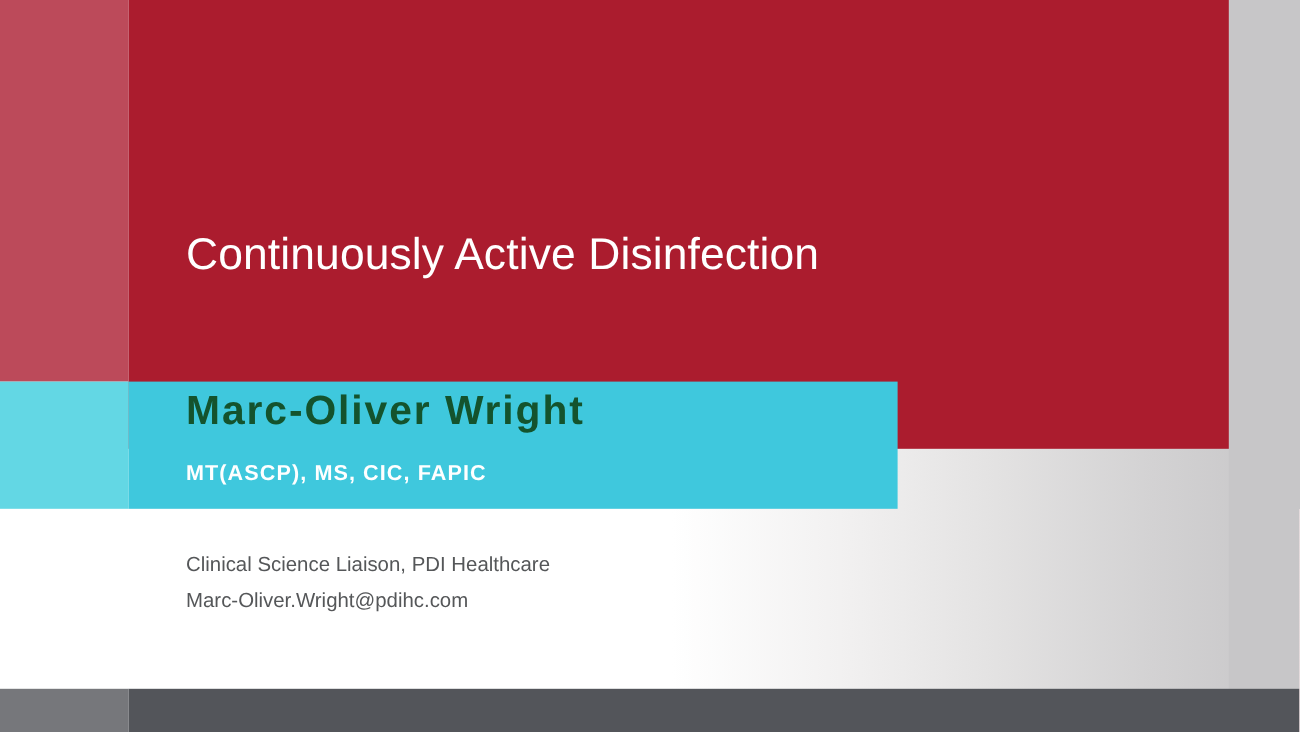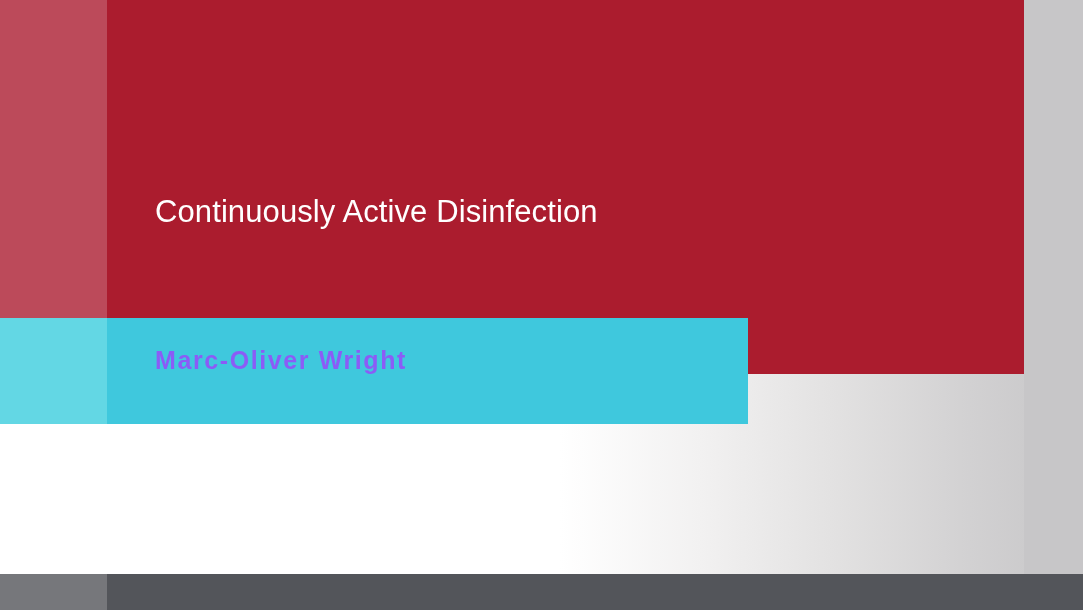--- a/index.html
+++ b/index.html
@@ -103,33 +103,33 @@
     background: #76777b;
   }
 
   
   .title {
     position: absolute;
     left: 155px;
     top: 82px;
     width: 850px;
     color: #ffffff;
-    font-size: 31px;
+    font-size: 37px;
     font-weight: 400;
     line-height: 52px;
     letter-spacing: 0.1px;
     white-space: pre-wrap;
   }
 
   .presenter-name {
     position: absolute;
     left: 155px;
-    top: 344px;
-    color: #8b5cf6;
-    font-size: 25px;
+    top: 326px;
+    color: #14532d;
+    font-size: 34px;
     font-weight: bold;
     letter-spacing: 1.6px;
     line-height: 32px;
   }
 
   .presenter-creds {
     position: absolute;
     left: 155px;
     top: 382px;
     color: #ffffff;
@@ -166,15 +166,20 @@
 
   <div class="footer-main"></div>
   <div class="footer-strip"></div>
 
   <div class="title">
     <div>Continuously Active Disinfection</div>
   </div>
 
   <div class="presenter-name">Marc-Oliver Wright</div>
 
+  <div class="presenter-creds">MT(ASCP), MS, CIC, FAPIC</div>
 
+  <div class="contact">
+    <div>Clinical Science Liaison, PDI Healthcare</div>
+    <div>Marc-Oliver.Wright@pdihc.com</div>
+  </div>
 
 </div>
 
 </body></html>

